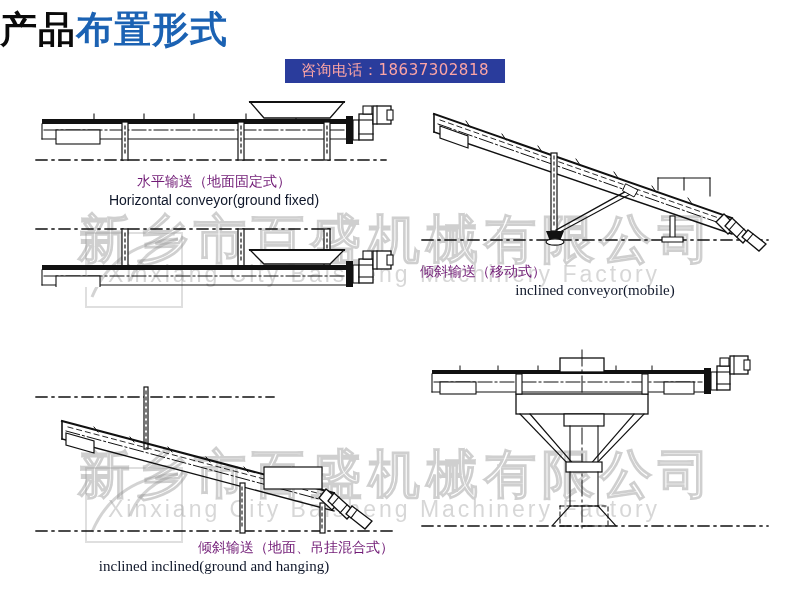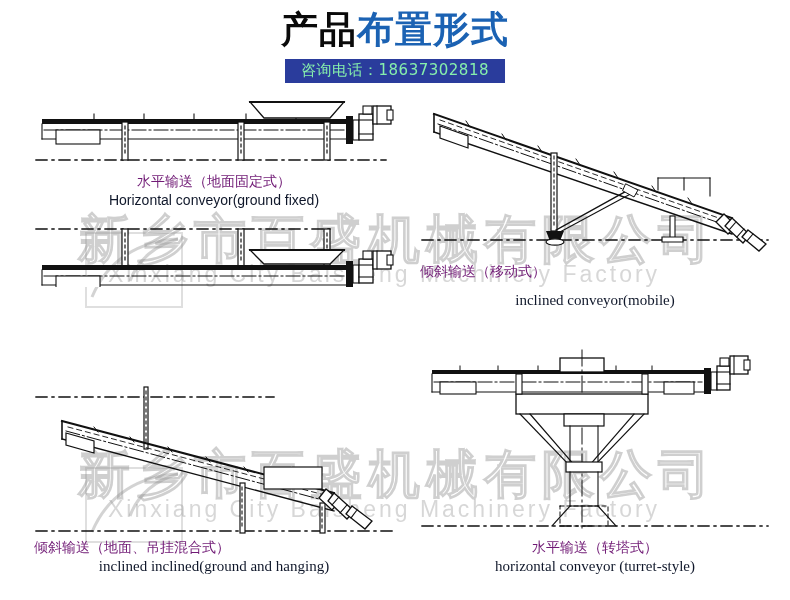--- a/index.html
+++ b/index.html
@@ -9,33 +9,33 @@
     font-family:"Liberation Sans","DejaVu Sans",sans-serif;
     overflow:hidden;
     position:relative;
   }
   #page{position:relative;width:790px;height:600px;overflow:hidden;background:#fff;}
 
   
   .header{position:absolute;left:0;top:0;width:790px;height:92px;}
   .title{
     position:absolute;left:0;top:8px;width:790px;
-    text-align:center;
+    text-align:left;
     font-family:"DejaVu Sans","Liberation Sans",sans-serif;
     font-size:37px;font-weight:bold;letter-spacing:1px;
     line-height:44px;white-space:nowrap;
   }
   .title .t-black{color:#0a0a0a;}
   .title .t-blue{color:#1b62b3;}
 
   .phone-banner{
     position:absolute;left:50%;top:59px;transform:translateX(-50%);
     background:#2a3c9c;
     padding:2px 16px 3px 16px;
-    color:#86efac;
+    color:#fca5a5;
     font-family:"DejaVu Sans","Liberation Sans",sans-serif;
     font-size:15px;font-weight:normal;letter-spacing:.5px;
     white-space:nowrap;line-height:19px;
   }
 
   
   .watermark{
     position:absolute;left:0;top:205px;width:675px;height:320px;
     pointer-events:none;z-index:5;
   }
@@ -228,21 +228,21 @@
         <line x1="316" y1="124" x2="309" y2="132"></line>
         <line x1="324" y1="131" x2="317" y2="139"></line>
 
         <path d="M328 132 L346 146 L339 153 L322 139 Z" fill="#fff" stroke-width="1.3"></path>
         <line x1="333" y1="136" x2="327" y2="143"></line>
       </g>
     </svg>
   </div>
   <div class="capbox" style="left:420px;top:262px;width:350px;">
     <div class="cap-cn" style="text-align:left;">倾斜输送（移动式）</div>
-    <div class="cap-en" style="text-align:center;margin-top:10px;">inclined conveyor(mobile)</div>
+    <div class="cap-en" style="text-align:center;">inclined conveyor(mobile)</div>
   </div>
 
   <div class="fig" style="left:34px;top:215px;">
     <svg width="360" height="72" viewBox="0 0 360 72">
       <g stroke="#111" fill="none" stroke-width="1.1" stroke-linecap="square">
 
         <line x1="2" y1="14" x2="300" y2="14" stroke-width="1.4" stroke-dasharray="11 5 2 5"></line>
 
         <g stroke-width="1.2">
           <rect x="88" y="14" width="6" height="38" fill="#fff"></rect>
@@ -322,21 +322,21 @@
         <path d="M300 118 L320 136 L313 144 L294 126 Z" fill="#fff" stroke-width="1.3"></path>
         <line x1="305" y1="122" x2="298" y2="130"></line>
         <line x1="313" y1="130" x2="306" y2="138"></line>
 
         <path d="M318 131 L338 146 L331 154 L312 139 Z" fill="#fff" stroke-width="1.3"></path>
         <line x1="323" y1="135" x2="317" y2="143"></line>
       </g>
     </svg>
   </div>
   <div class="capbox" style="left:34px;top:538px;width:360px;">
-    <div class="cap-cn" style="text-align:left;">倾斜输送（地面、吊挂混合式）</div>
+    <div class="cap-cn" style="text-align:right;">倾斜输送（地面、吊挂混合式）</div>
     <div class="cap-en" style="text-align:center;">inclined inclined(ground  and  hanging)</div>
   </div>
 
   <div class="fig" style="left:420px;top:348px;">
     <svg width="350" height="185" viewBox="0 0 350 185">
       <g stroke="#111" fill="none" stroke-width="1.1" stroke-linecap="square">
 
         <line x1="2" y1="178" x2="348" y2="178" stroke-width="1.4" stroke-dasharray="11 5 2 5"></line>
 
         <rect x="12" y="22" width="272" height="4" fill="#111" stroke="none"></rect>
@@ -394,18 +394,14 @@
         <line x1="297" y1="24" x2="310" y2="24"></line>
         <line x1="297" y1="36" x2="310" y2="36"></line>
         <rect x="300" y="10" width="9" height="8" fill="#fff"></rect>
 
         <rect x="310" y="8" width="18" height="18" fill="#fff" stroke-width="1.3"></rect>
         <line x1="314" y1="8" x2="314" y2="26"></line>
         <rect x="324" y="12" width="6" height="10" fill="#fff"></rect>
       </g>
     </svg>
   </div>
-  <div class="capbox" style="left:420px;top:538px;width:350px;">
-    <div class="cap-cn" style="text-align:center;">水平输送（转塔式）</div>
-    <div class="cap-en" style="text-align:center;">horizontal conveyor (turret-style)</div>
-  </div>
 
 </div>
 
 </body></html>

